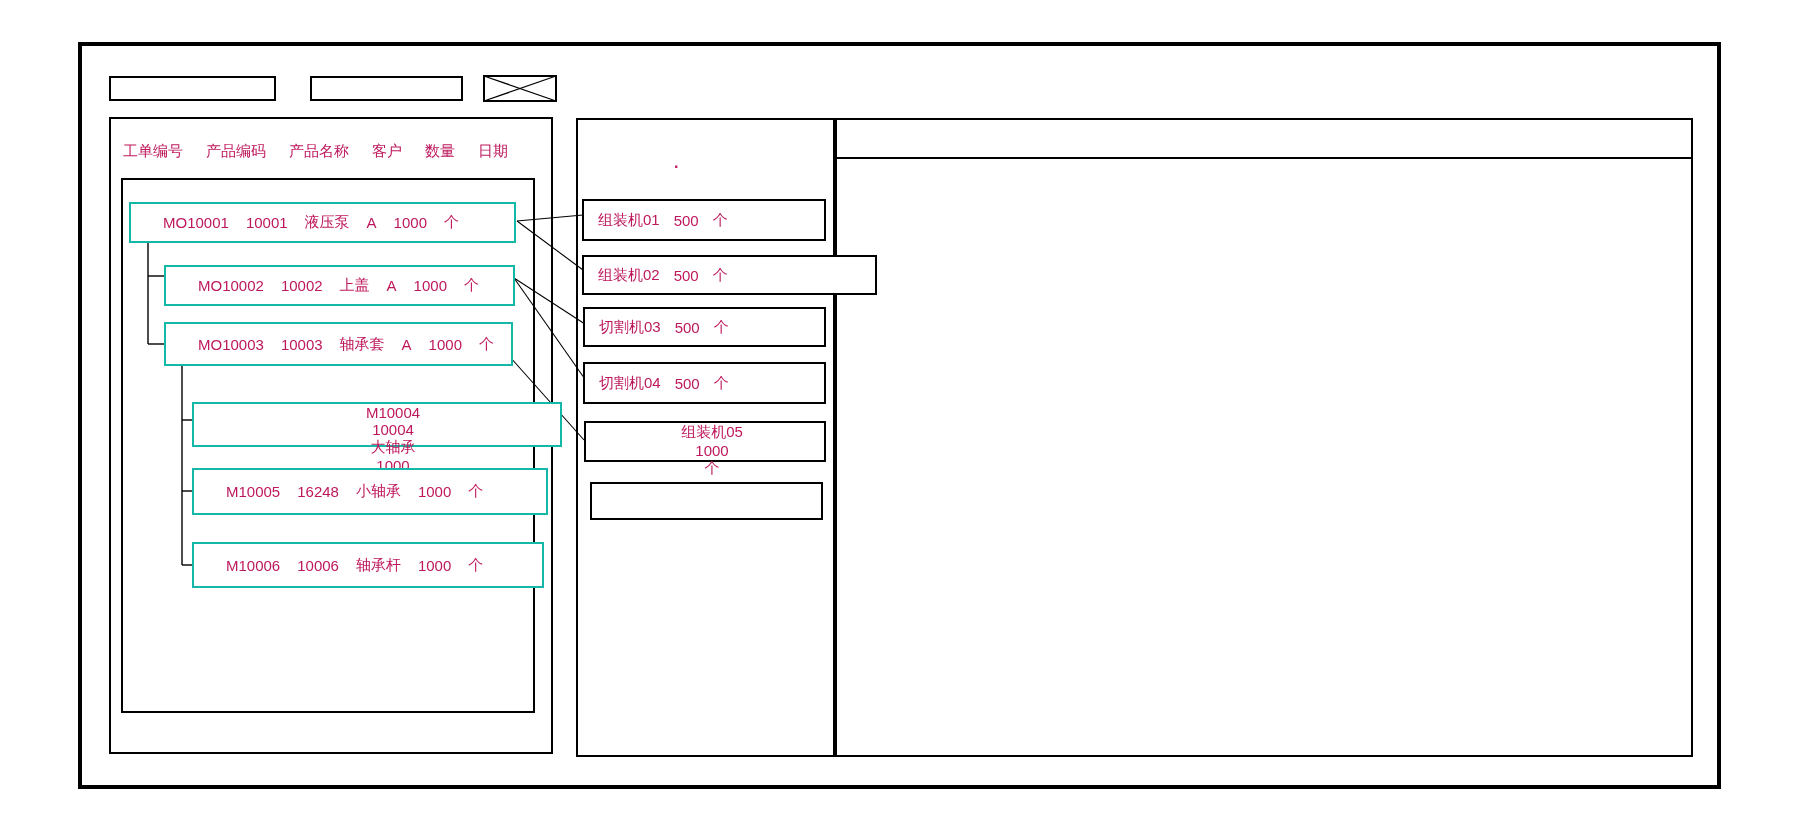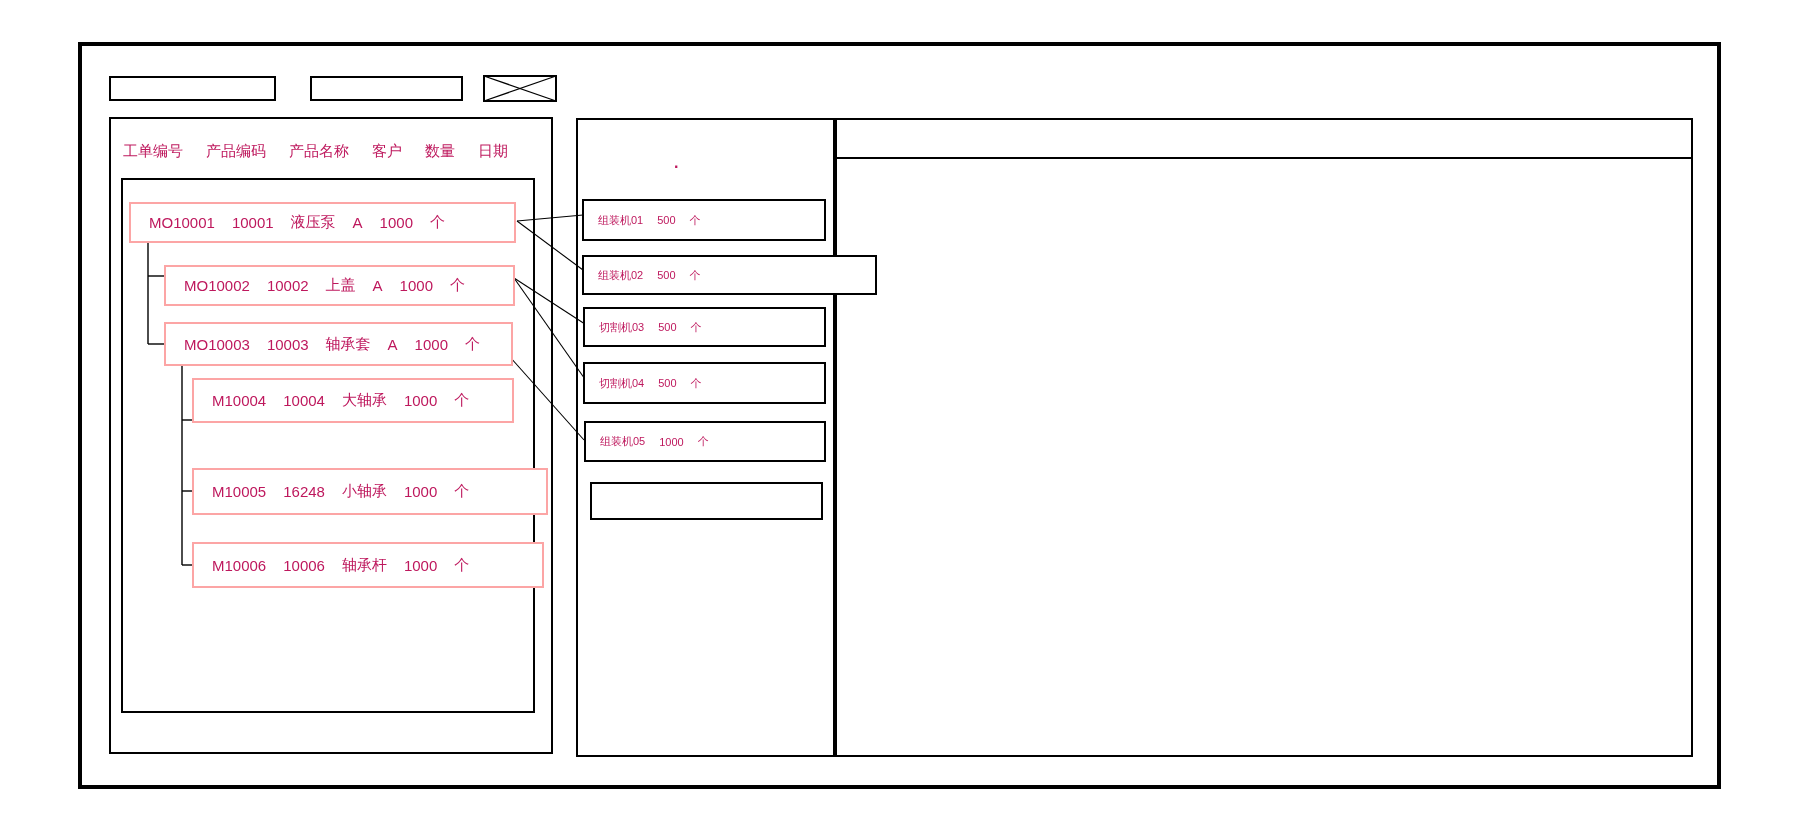--- a/index.html
+++ b/index.html
@@ -6,27 +6,27 @@
   .canvas{
     position:relative;width:1819px;height:833px;background:#ffffff;overflow:hidden;
     font-family:"Liberation Sans","DejaVu Sans",sans-serif;color:#be185d;
   }
   .abs{position:absolute;box-sizing:border-box;}
   .frame{border:4px solid #000;background:transparent;}
   .panel{border:2px solid #000;background:#fff;}
   .thinbox{border:2px solid #000;background:#fff;}
   .field{border:2px solid #000;background:#fff;}
   .node{
-    border:2px solid #fca5a5;background:#fff;display:flex;align-items:center;
-    font-size:15px;white-space:nowrap;padding-left:18px;column-gap:17px;
+    border:2px solid #14b8a6;background:#fff;display:flex;align-items:center;
+    font-size:15px;white-space:nowrap;padding-left:32px;column-gap:17px;
   }
   .node span{display:inline-block;}
   .machine{
     border:2px solid #000;background:#fff;display:flex;align-items:center;
-    font-size:11px;white-space:nowrap;padding-left:14px;column-gap:14px;
+    font-size:15px;white-space:nowrap;padding-left:14px;column-gap:14px;
   }
   .hdr-row{
     display:flex;column-gap:23px;font-size:15px;white-space:nowrap;
   }
   .divider{background:#000;height:2px;}
   svg.wires{position:absolute;left:0;top:0;pointer-events:none;}
   .dot{font-size:16px;font-weight:bold;line-height:6px;}
 </style>
 </head>
 <body>
@@ -108,21 +108,21 @@
         <span>个</span>
       </div>
       <div class="abs node" style="left: 164px; top: 322px; width: 349px; height: 44px;">
         <span>MO10003</span>
         <span>10003</span>
         <span>轴承套</span>
         <span>A</span>
         <span>1000</span>
         <span>个</span>
       </div>
-      <div class="abs node" style="left: 192px; top: 378px; width: 322px; height: 45px;">
+      <div class="abs node" style="left: 192px; top: 402px; width: 370px; height: 45px; flex-direction: column;">
         <span>M10004</span>
         <span>10004</span>
         <span>大轴承</span>
         <span>1000</span>
         <span>个</span>
       </div>
       <div class="abs node" style="left: 192px; top: 468px; width: 356px; height: 47px;">
         <span>M10005</span>
         <span>16248</span>
         <span>小轴承</span>
@@ -149,21 +149,21 @@
       <div class="abs machine" style="left: 583px; top: 307px; width: 243px; height: 40px;">
         <span>切割机03</span>
         <span>500</span>
         <span>个</span>
       </div>
       <div class="abs machine" style="left: 583px; top: 362px; width: 243px; height: 42px;">
         <span>切割机04</span>
         <span>500</span>
         <span>个</span>
       </div>
-      <div class="abs machine" style="left: 584px; top: 421px; width: 242px; height: 41px;">
+      <div class="abs machine" style="left: 584px; top: 421px; width: 242px; height: 41px; flex-direction: column;">
         <span>组装机05</span>
         <span>1000</span>
         <span>个</span>
       </div>
     </div>
 
   <div class="abs thinbox" style="left:590px;top:482px;width:233px;height:38px;"></div>
 
 </div>
 

